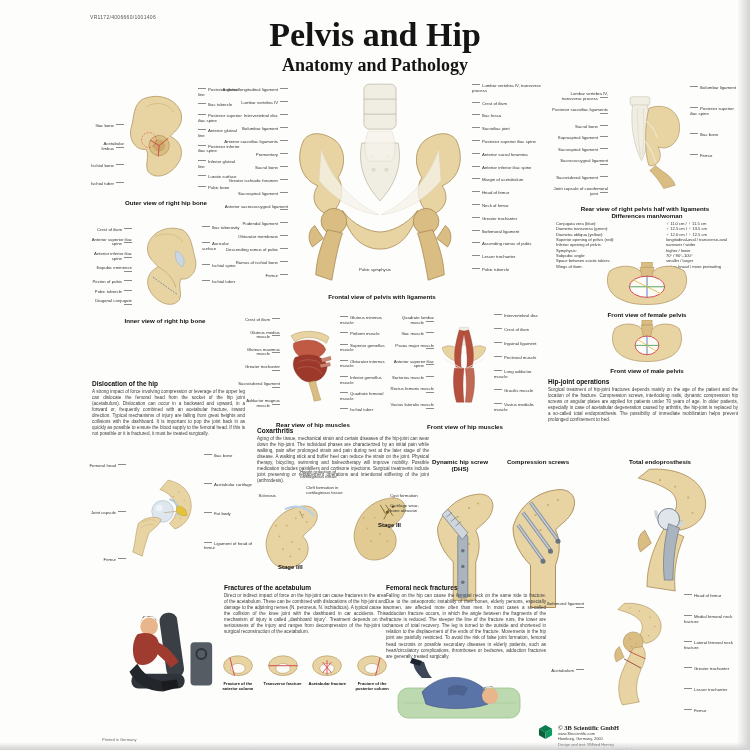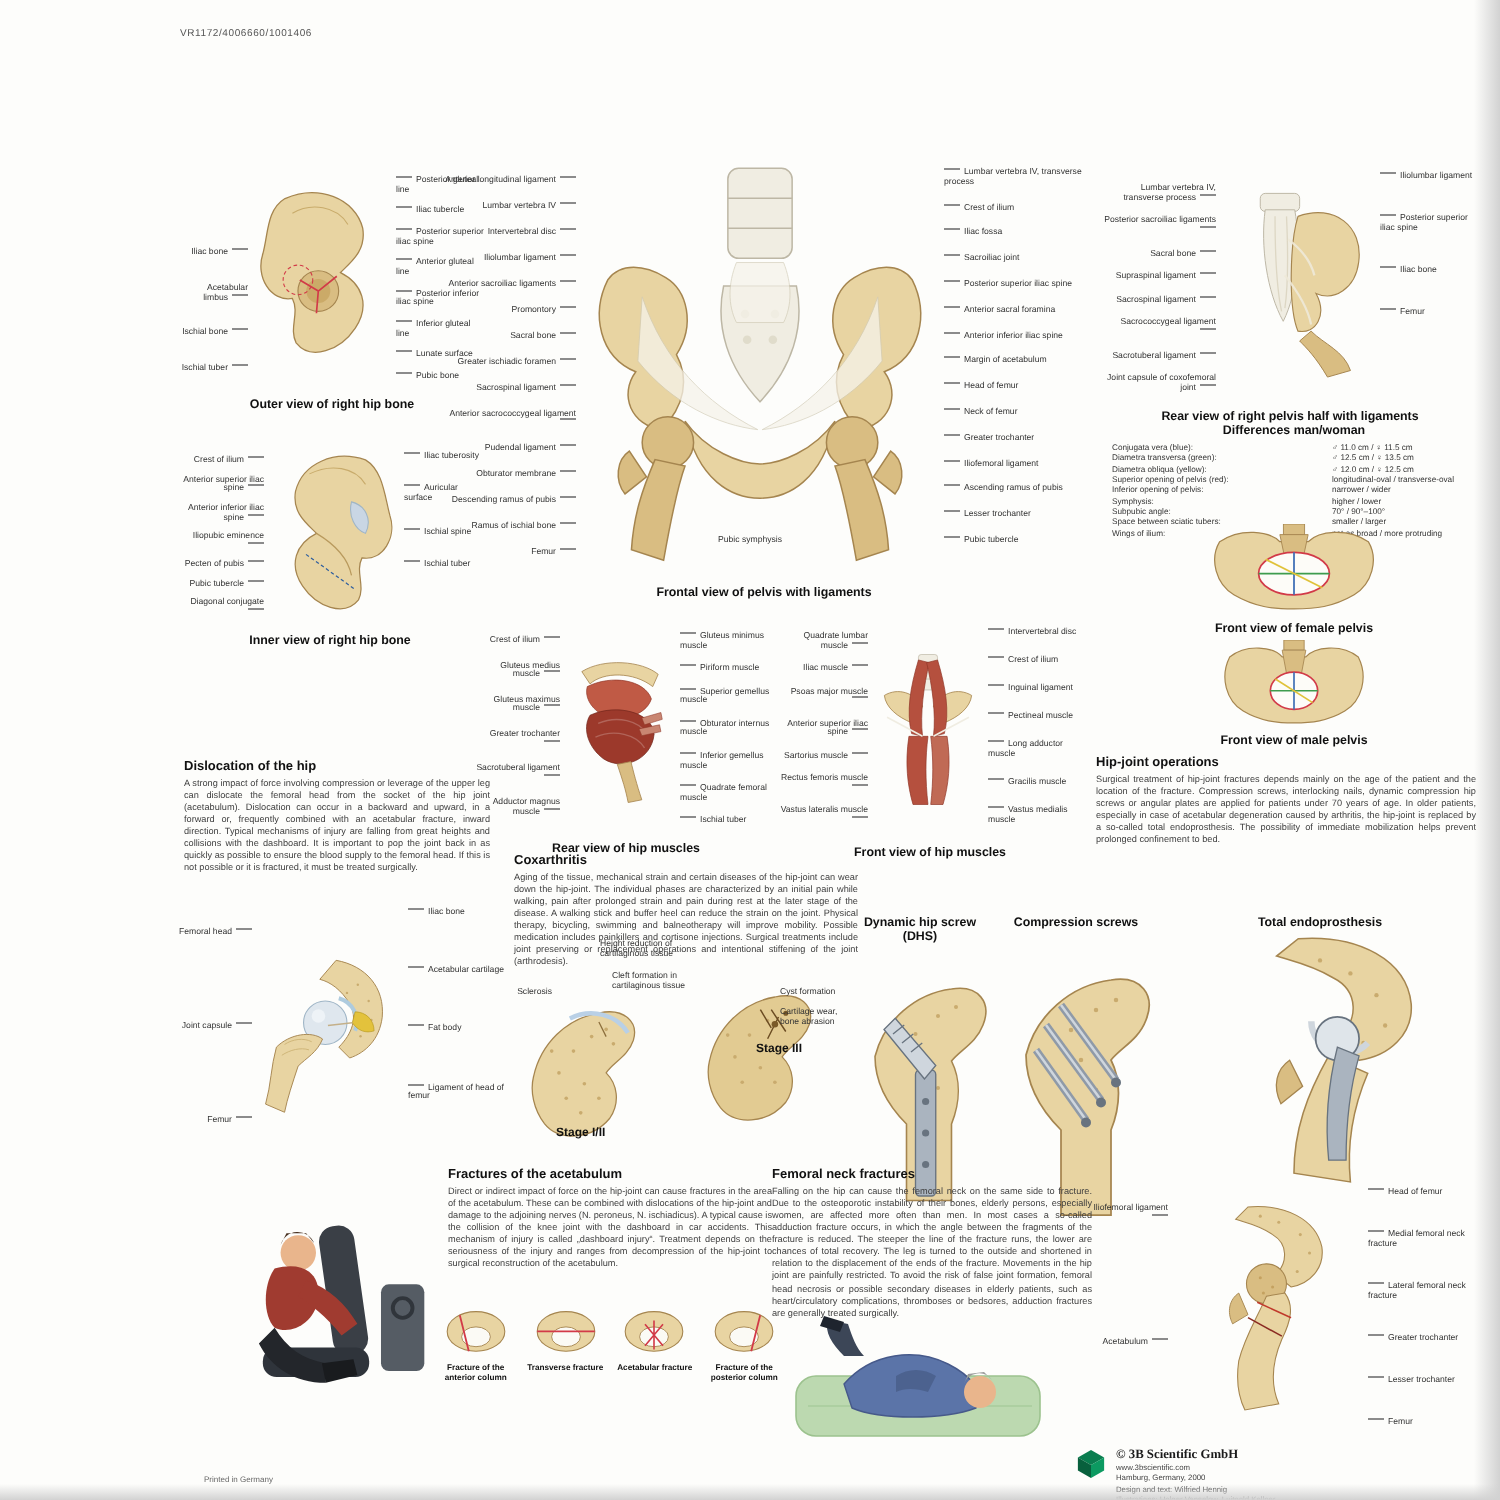--- a/index.html
+++ b/index.html
@@ -58,20 +58,22 @@
   .printed{position:absolute;left:102px;top:737px;font-size:4px;color:#666;}
 </style>
 </head>
 <body>
 
 <div class="poster">
 
   <div class="code">VR1172/4006660/1001406</div>
 
   <div class="titles">
+    <div class="title-main">Pelvis and Hip</div>
+    <div class="title-sub">Anatomy and Pathology</div>
   </div>
 
   <div class="fig" style="left:90px;top:84px;width:152px;height:122px;">
     <div class="figrow">
       <div class="lblcol l" style="width:34px;padding:40px 0 10px;">
 
       <span class="lbl">Iliac bone</span>
           <span class="lbl">Acetabular limbus</span>
           <span class="lbl">Ischial bone</span>
           <span class="lbl">Ischial tuber</span>

